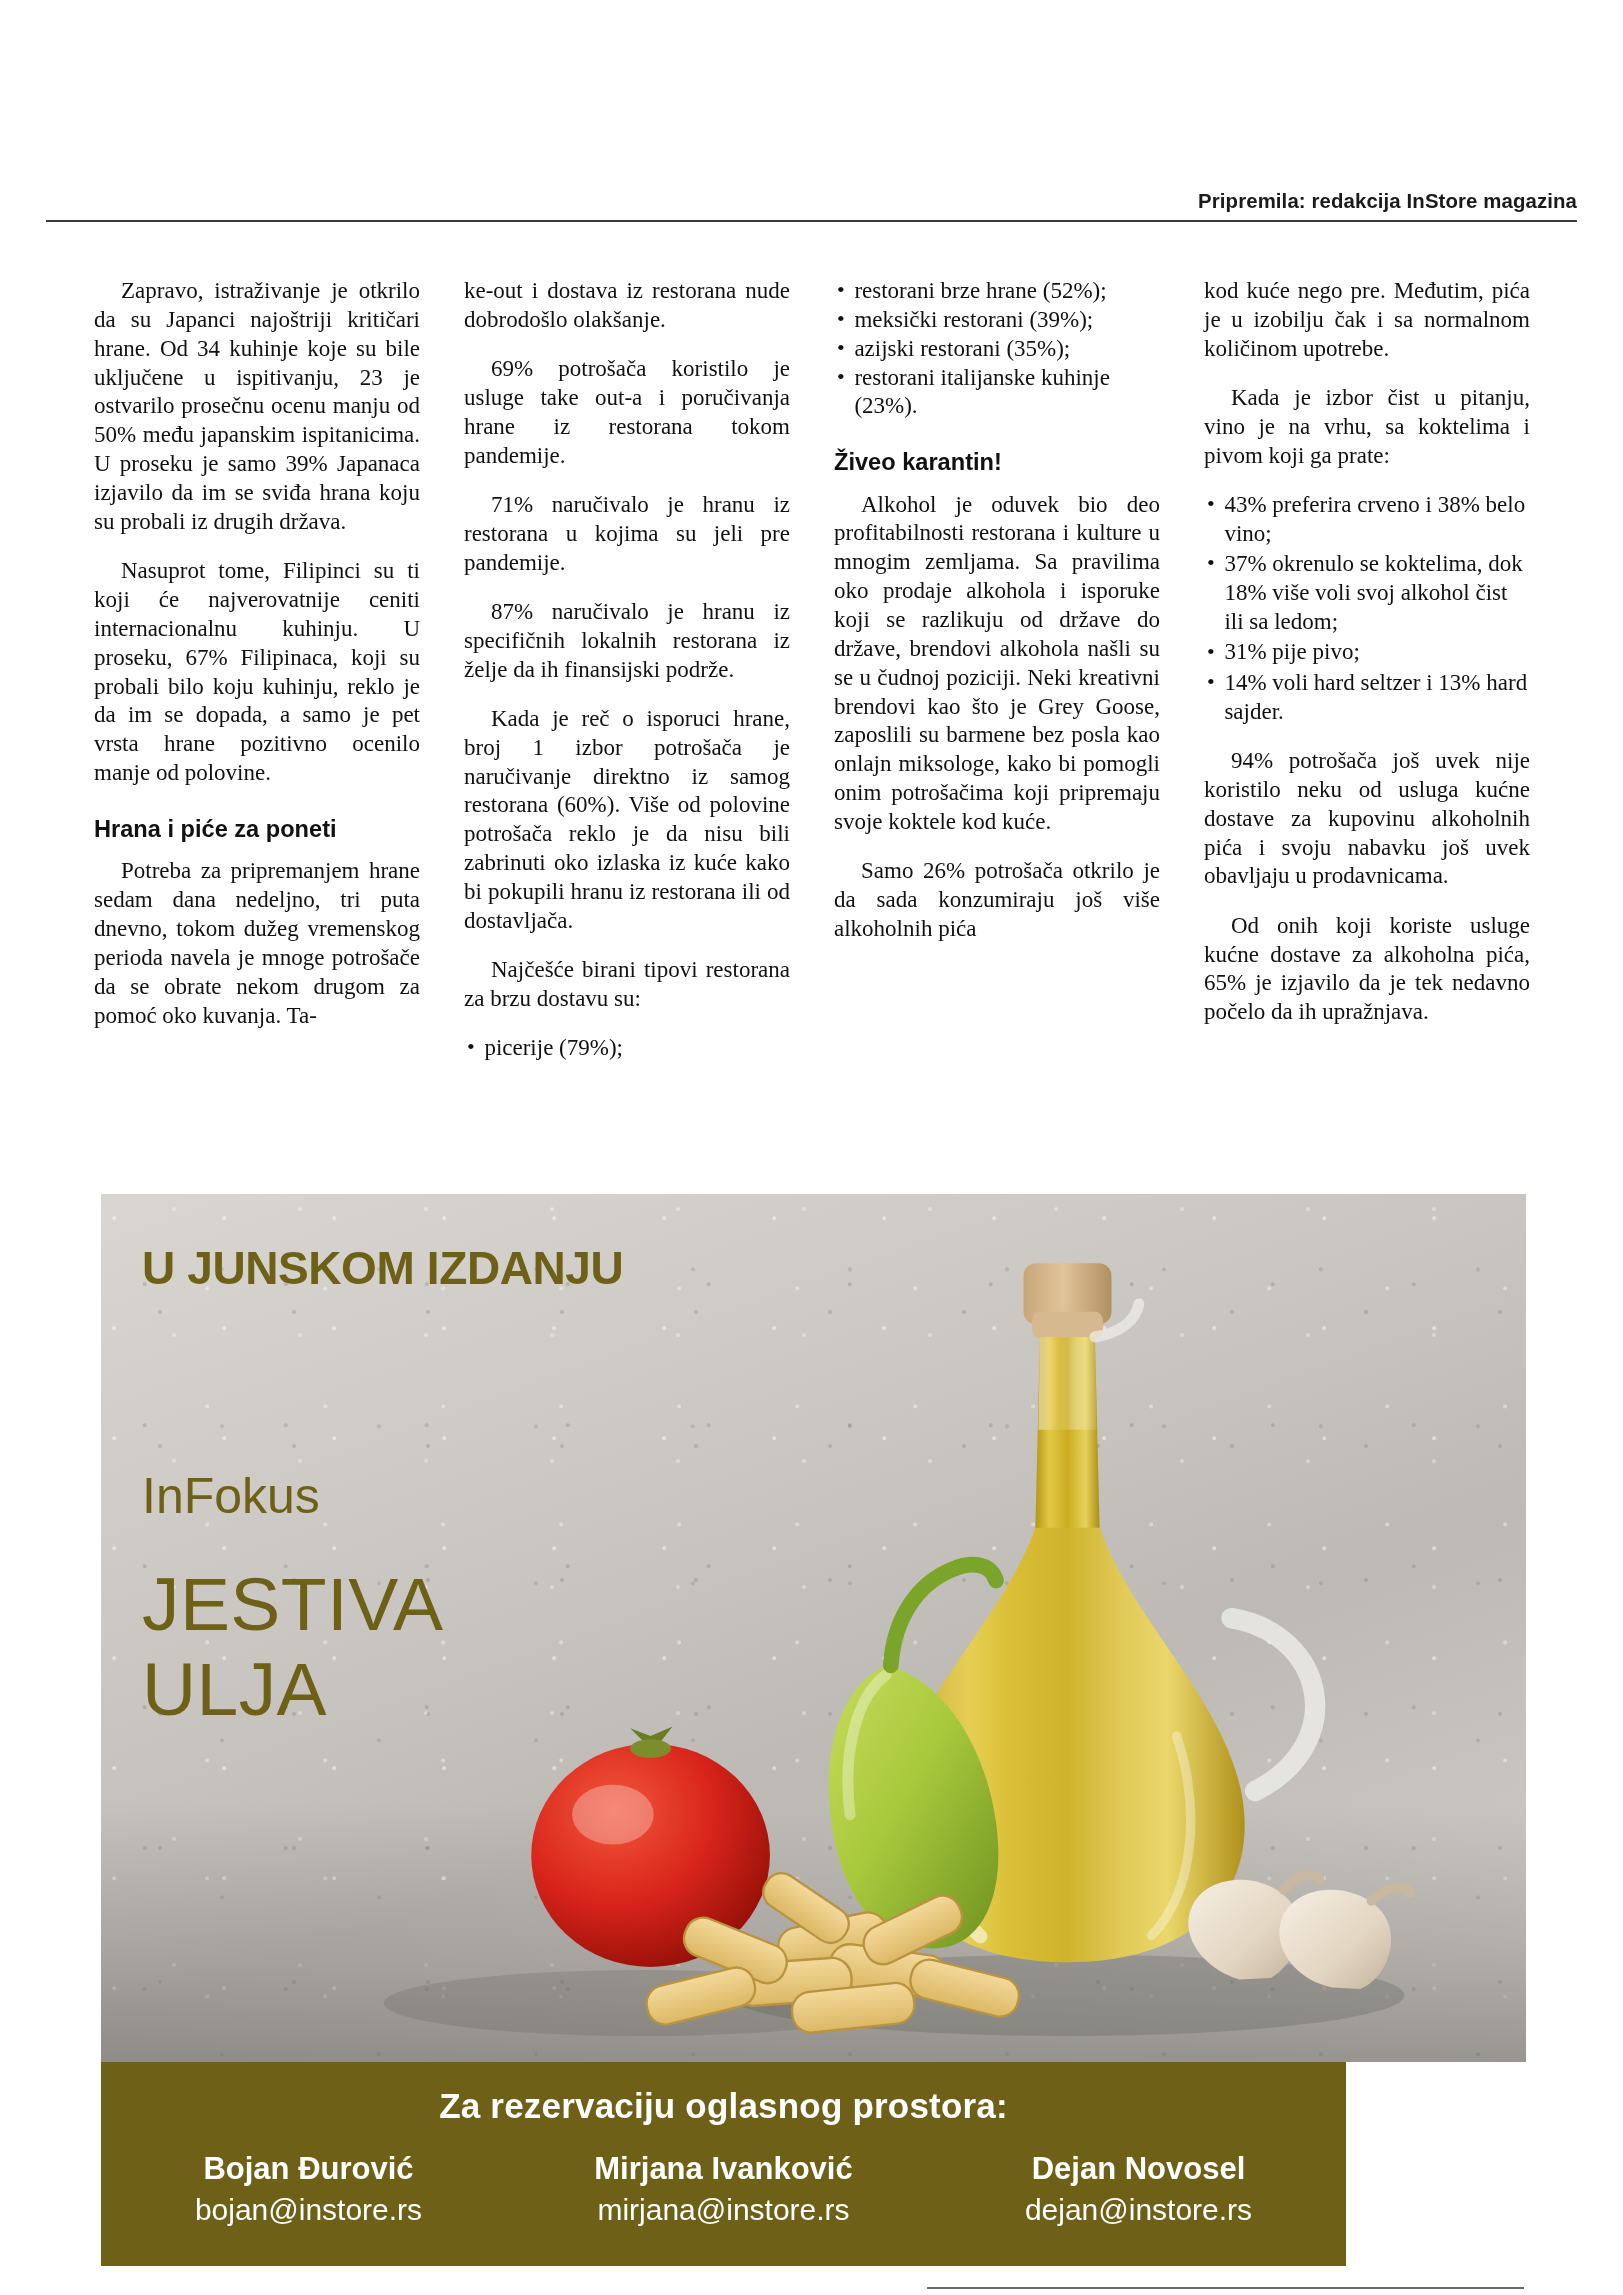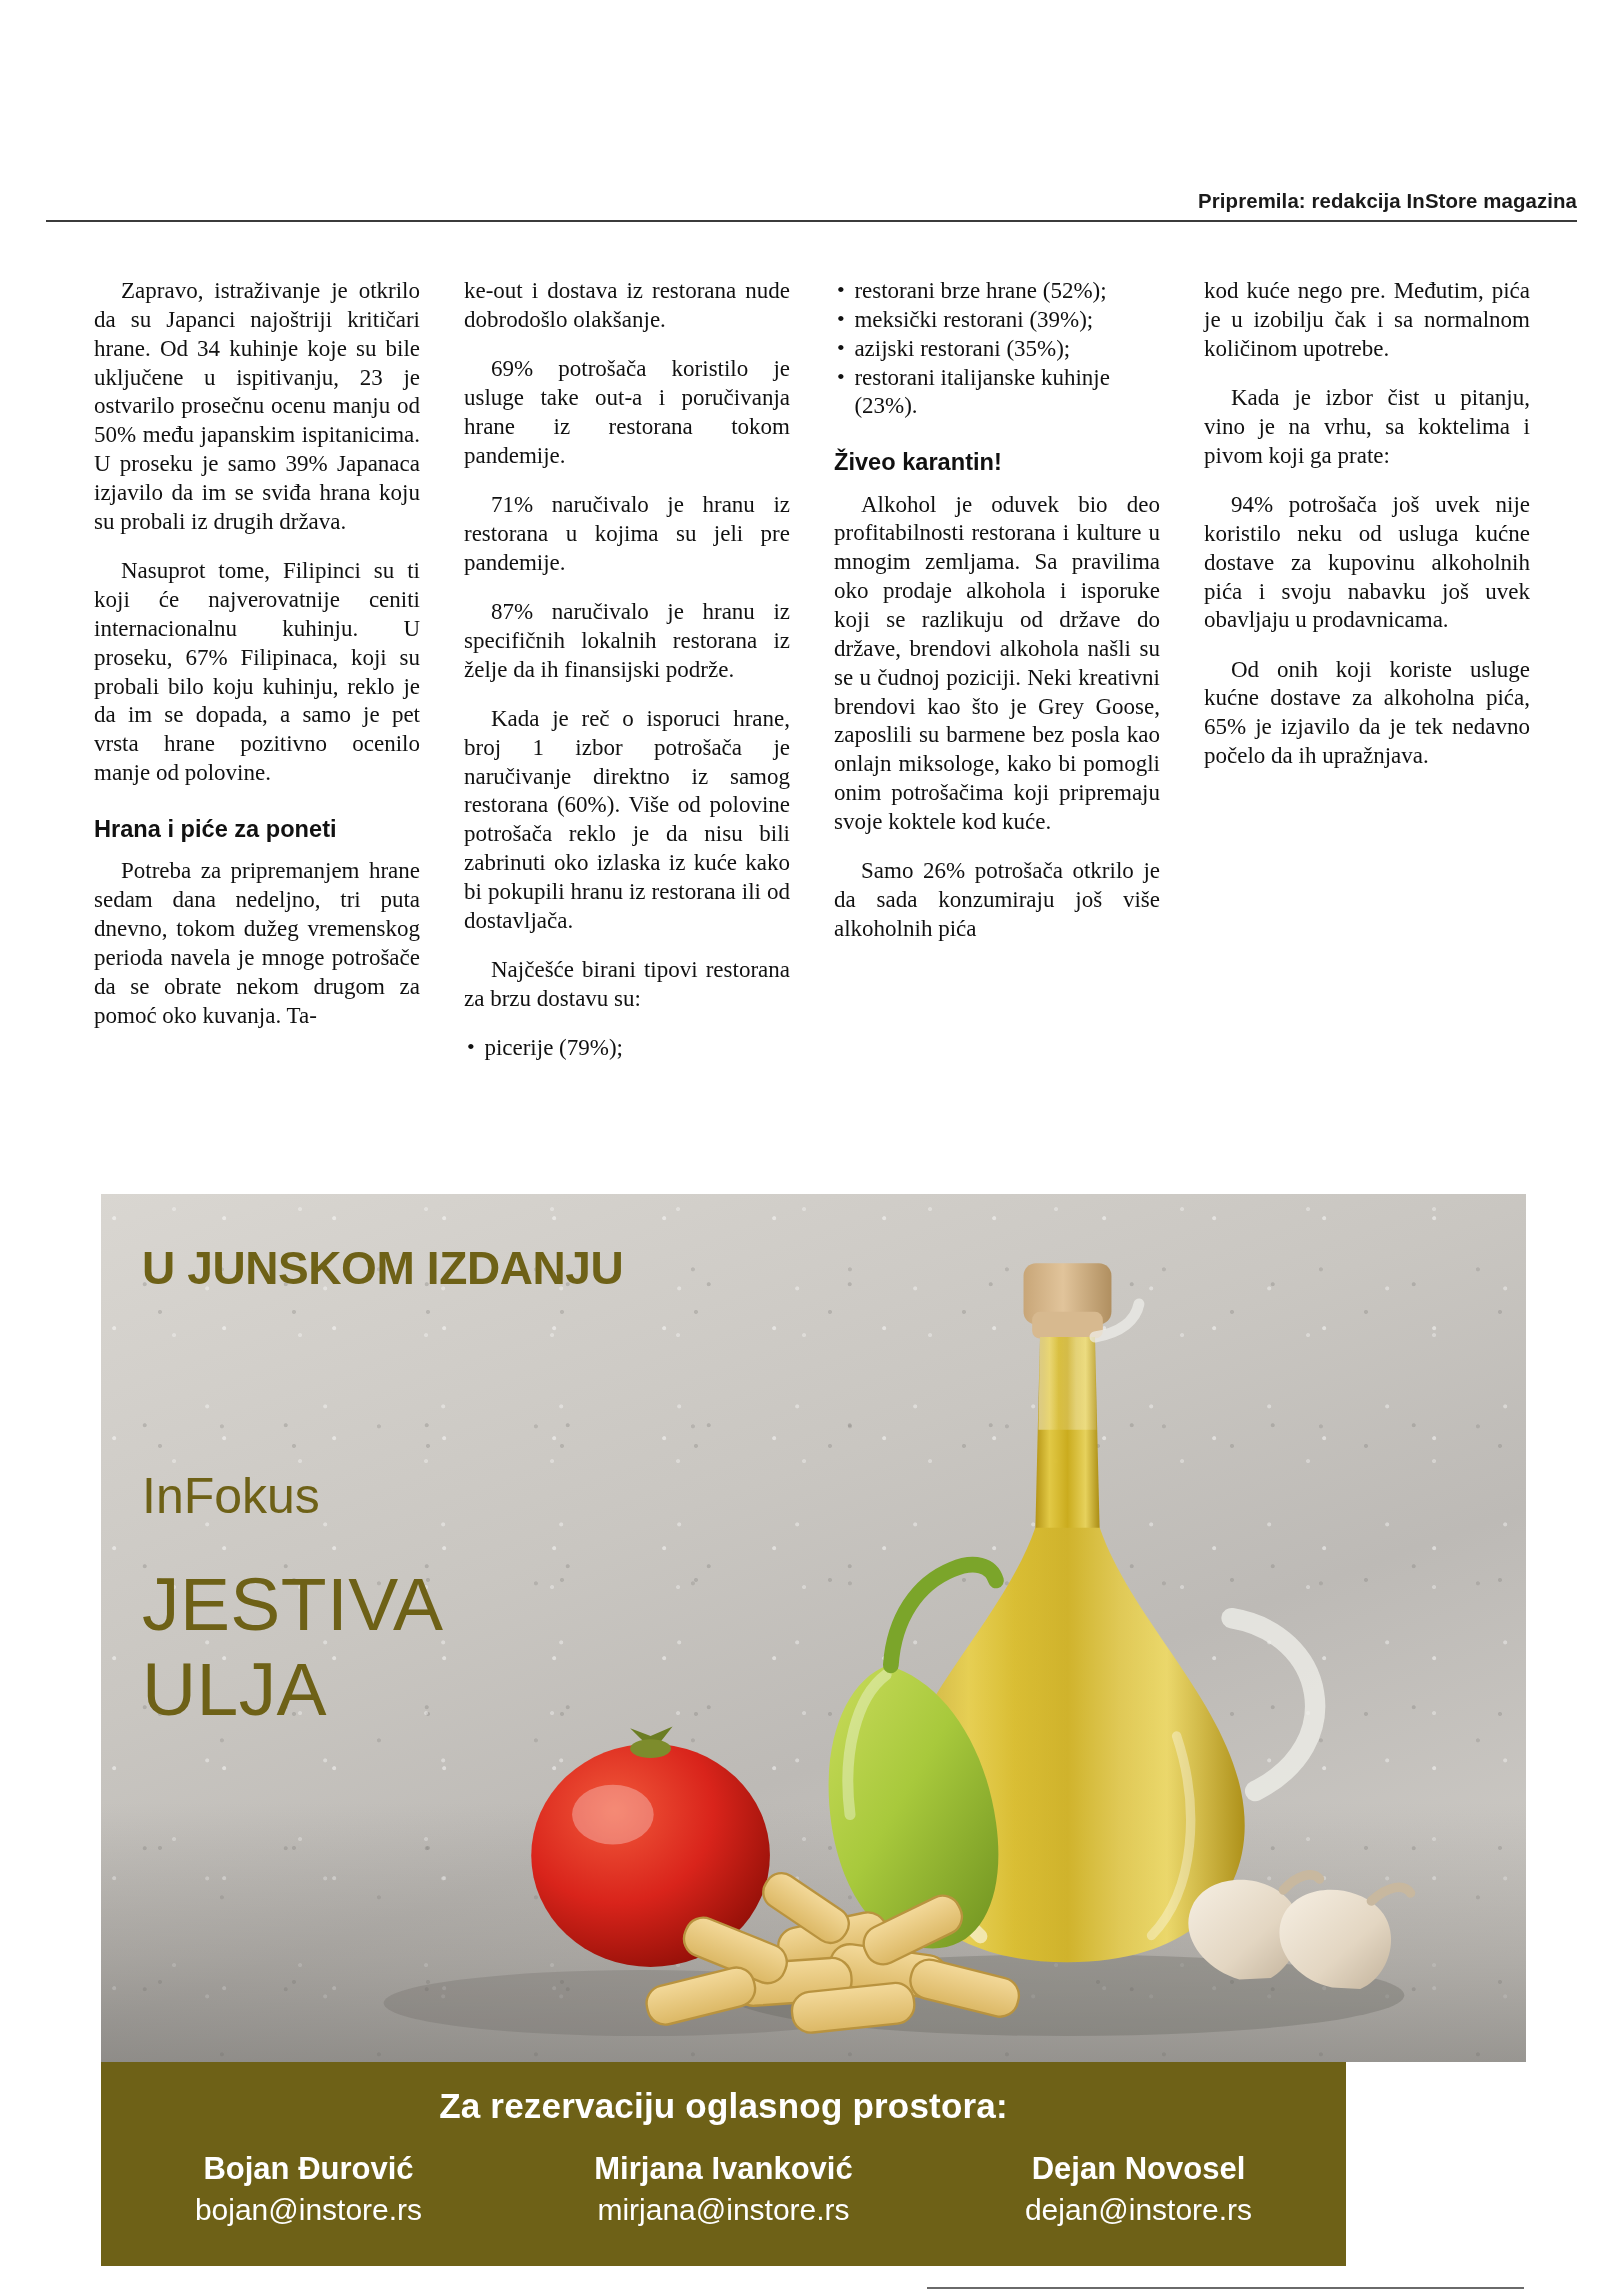--- a/index.html
+++ b/index.html
@@ -295,20 +295,26 @@
         <li>restorani italijanske kuhinje (23%).</li>
       </ul>
       <div class="subhead">Živeo karantin!</div>
       <p class="indent">Alkohol je oduvek bio deo profitabilnosti restorana i kulture u mnogim zemljama. Sa pravilima oko prodaje alkohola i isporuke koji se razlikuju od države do države, brendovi alkohola našli su se u čudnoj poziciji. Neki kreativni brendovi kao što je Grey Goose, zaposlili su barmene bez posla kao onlajn miksologe, kako bi pomogli onim potrošačima koji pripremaju svoje koktele kod kuće.</p>
       <p class="indent">Samo 26% potrošača otkrilo je da sada konzumiraju još više alkoholnih pića</p>
     </div>
 
     <div class="col">
       <p>kod kuće nego pre. Međutim, pića je u izobilju čak i sa normalnom količinom upotrebe.</p>
       <p class="indent">Kada je izbor čist u pitanju, vino je na vrhu, sa koktelima i pivom koji ga prate:</p>
+      <ul class="bullets" style="margin-top:20.4px;">
+        <li>43% preferira crveno i 38% belo vino;</li>
+        <li>37% okrenulo se koktelima, dok 18% više voli svoj alkohol čist ili sa ledom;</li>
+        <li>31% pije pivo;</li>
+        <li>14% voli hard seltzer i 13% hard sajder.</li>
+      </ul>
       <p class="indent" style="margin-top:20.4px;">94% potrošača još uvek nije koristilo neku od usluga kućne dostave za kupovinu alkoholnih pića i svoju nabavku još uvek obavljaju u prodavnicama.</p>
       <p class="indent">Od onih koji koriste usluge kućne dostave za alkoholna pića, 65% je izjavilo da je tek nedavno počelo da ih upražnjava.</p>
     </div>
 
   </div>
 
   <div class="ad">
 
     <div class="ad-image">
       <div class="stone-speckle"></div>

